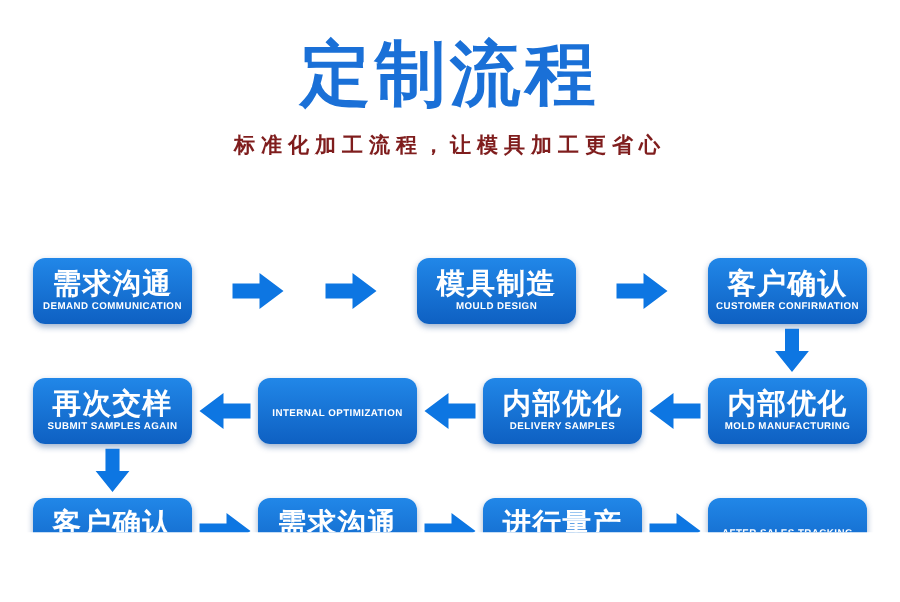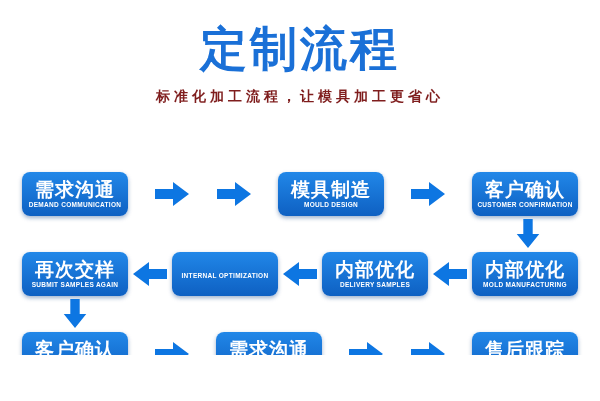--- a/index.html
+++ b/index.html
@@ -131,22 +131,25 @@
     <svg class="harrow" viewBox="0 0 34 26">
         <polygon class="arrow-fill" points="0,8 18,8 18,1 34,13 18,25 18,18 0,18"></polygon>
       </svg>
     <div class="pbox">
       <span class="zh">需求沟通</span>
       <span class="en">SMALL BATCH TEST</span>
     </div>
     <svg class="harrow" viewBox="0 0 34 26">
         <polygon class="arrow-fill" points="0,8 18,8 18,1 34,13 18,25 18,18 0,18"></polygon>
       </svg>
+    <div class="pbox">
+      <span class="zh">进行量产</span>
+      <span class="en">MASS PRODUCTION</span>
+    </div>
     <svg class="harrow" viewBox="0 0 34 26">
         <polygon class="arrow-fill" points="0,8 18,8 18,1 34,13 18,25 18,18 0,18"></polygon>
       </svg>
     <div class="pbox">
-      <span class="zh">售后跟踪</span>
       <span class="en">AFTER SALES TRACKING</span>
     </div>
   </div>
 
 </div>
 
 </body></html>

